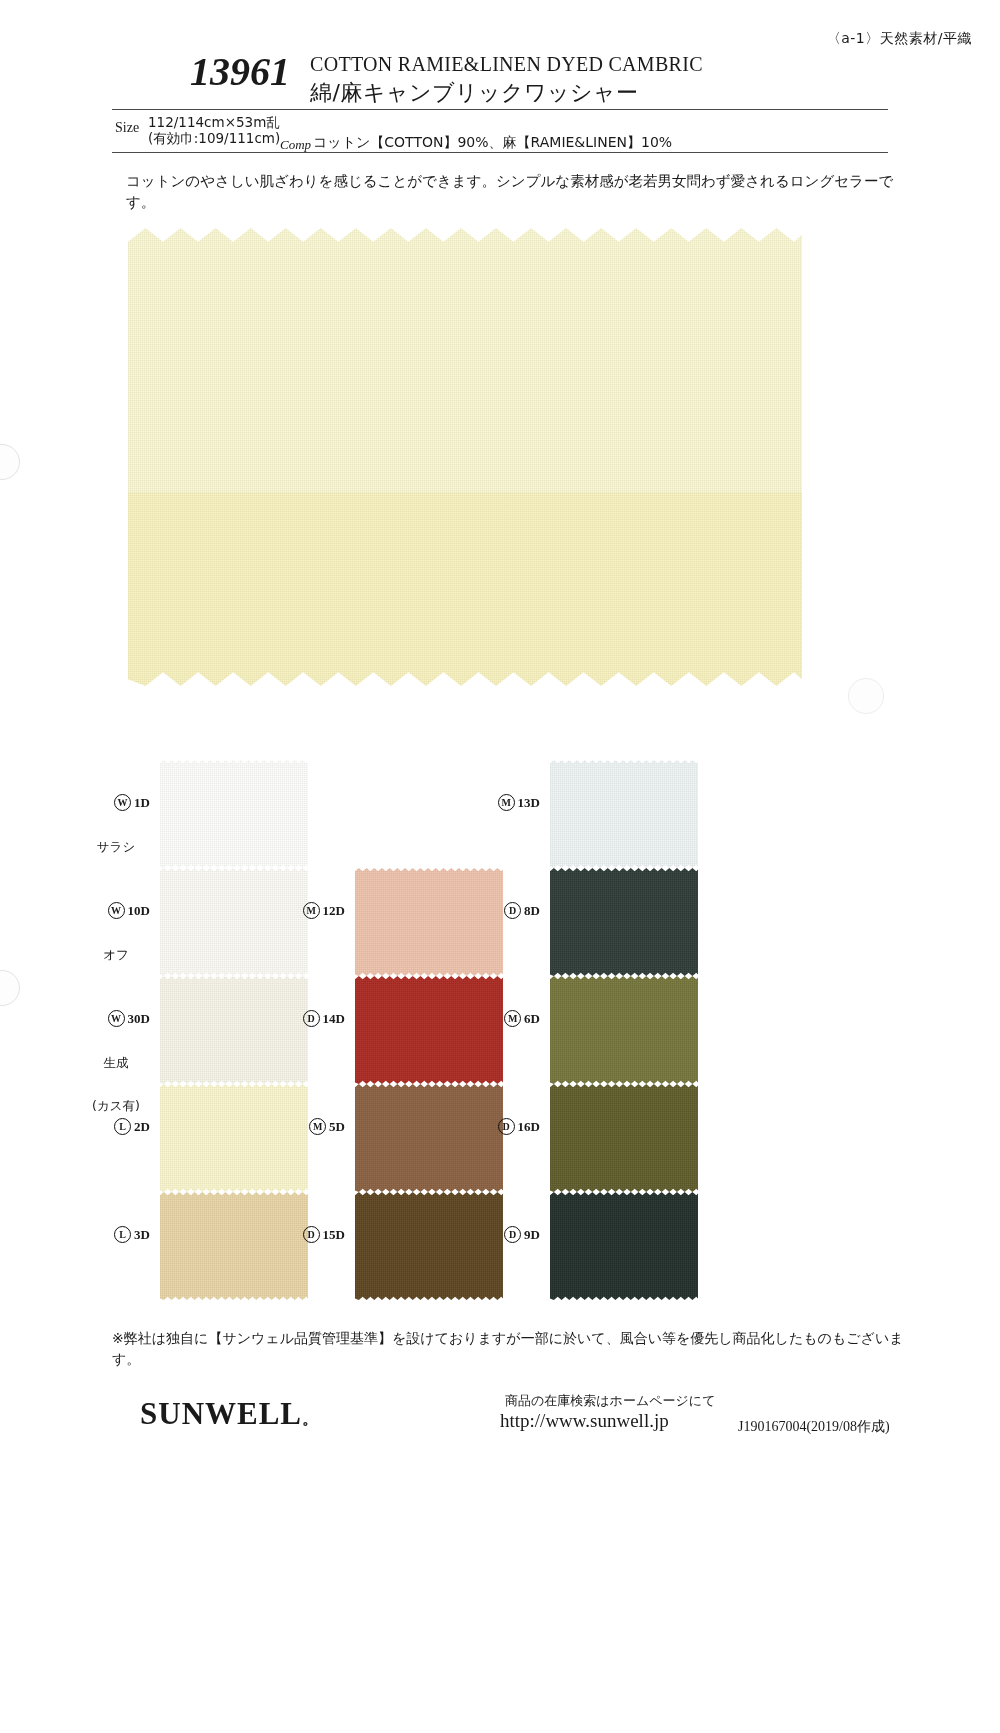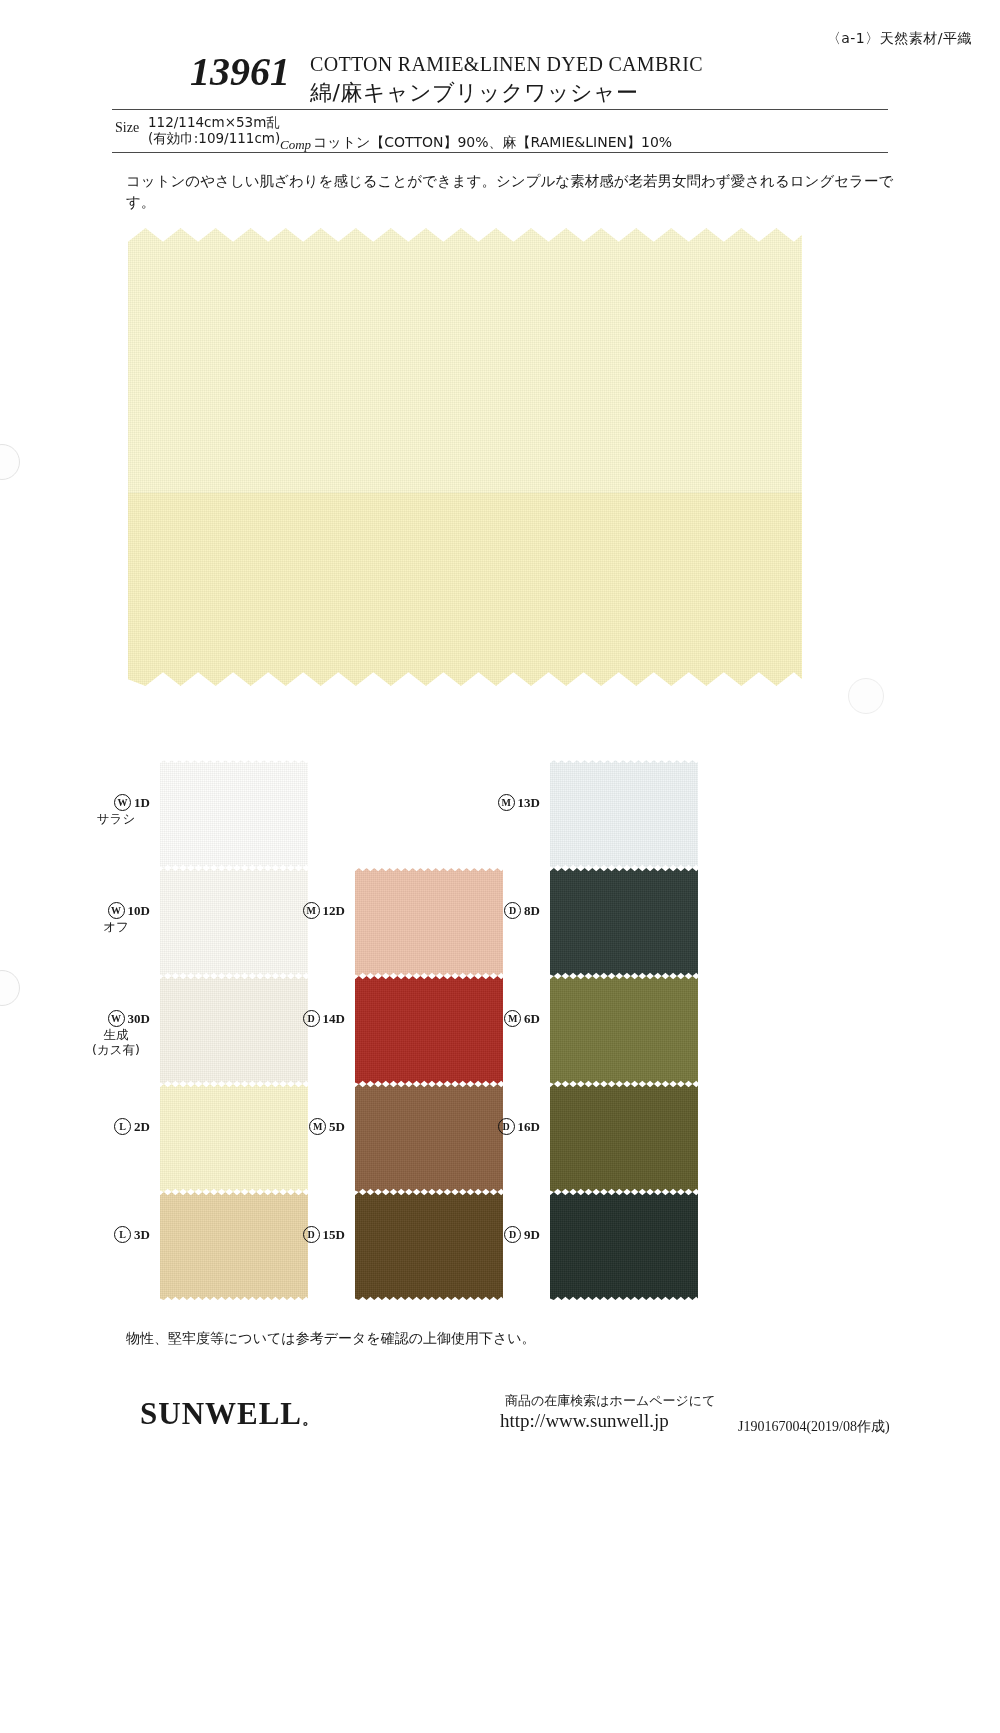--- a/index.html
+++ b/index.html
@@ -206,20 +206,21 @@
     font-size: 13px;
     font-family: "Liberation Serif", "DejaVu Serif", serif;
     font-weight: 600;
   }
   .swatch-jp {
     display: block;
     text-align: center;
     padding-right: 6px;
     font-size: 12.5px;
     line-height: 15px;
+    margin-top: 28px;
   }
   .swatch-chip {
     position: absolute;
     left: 72px;
     top: 0;
     width: 148px;
     height: 108px;
   }
 
   
@@ -473,21 +474,21 @@
           <span class="code-text">9D</span>
         </div>
       </div>
       <div class="swatch-chip pinked" style="background: rgb(34, 48, 42);">
         <div class="weave"></div>
       </div>
     </div>
   </div>
 
 <div id="footer-note">
-  <div class="line2">物性、堅牢度等については参考データを確認の上御使用下さい。</div>
+  <div class="line1">※弊社は独自に【サンウェル品質管理基準】を設けておりますが一部に於いて、風合い等を優先し商品化したものもございます。</div>
 </div>
 
 <div id="brand-logo"><span>SUNWELL</span><span class="reg">。</span></div>
 
 <div id="site-note">商品の在庫検索はホームページにて</div>
 <div id="site-url">http://www.sunwell.jp</div>
 <div id="doc-code">J190167004(2019/08作成)</div>
 
 <div class="punch-hole" style="left:-16px; top:444px;"></div>
 <div class="punch-hole" style="left:-16px; top:970px;"></div>

